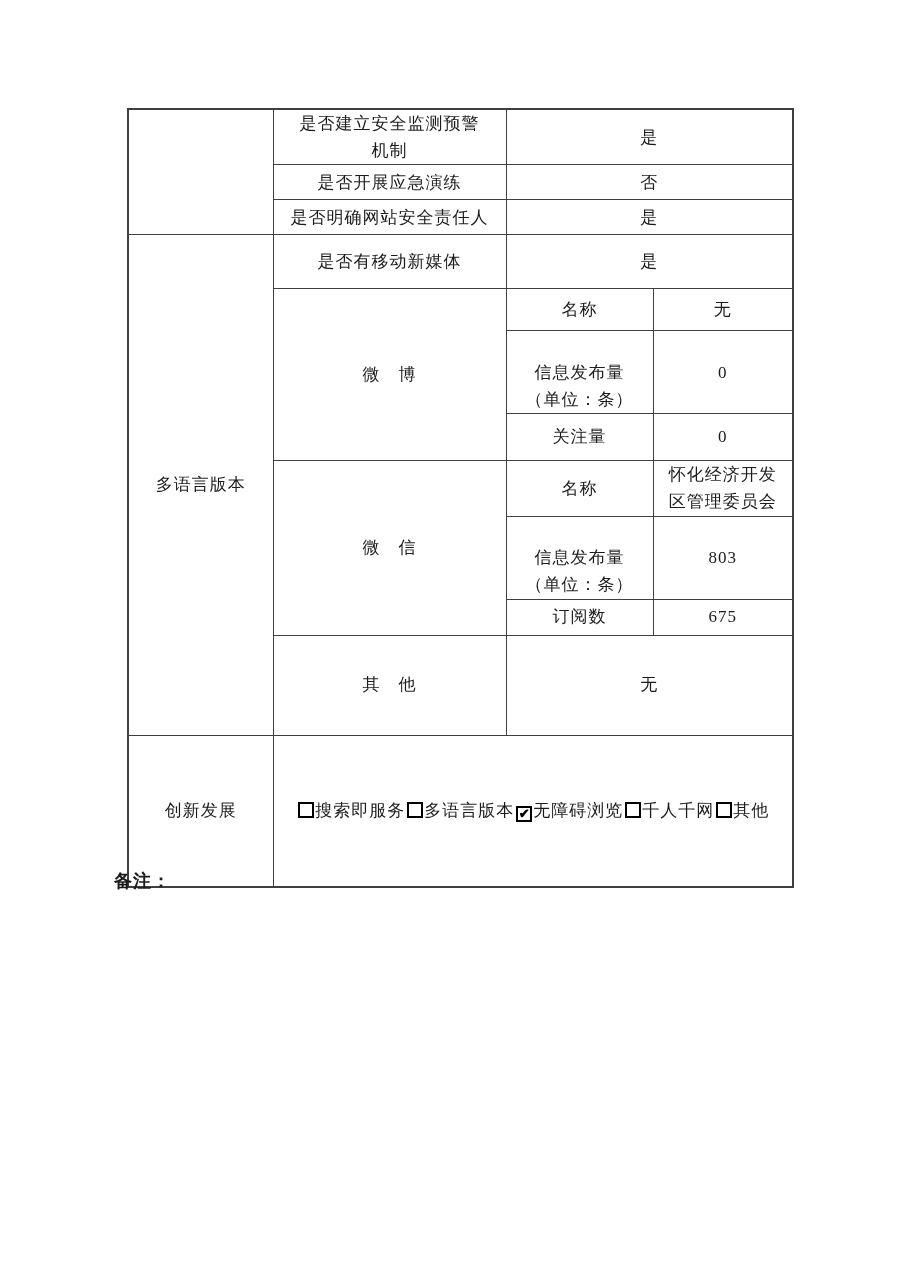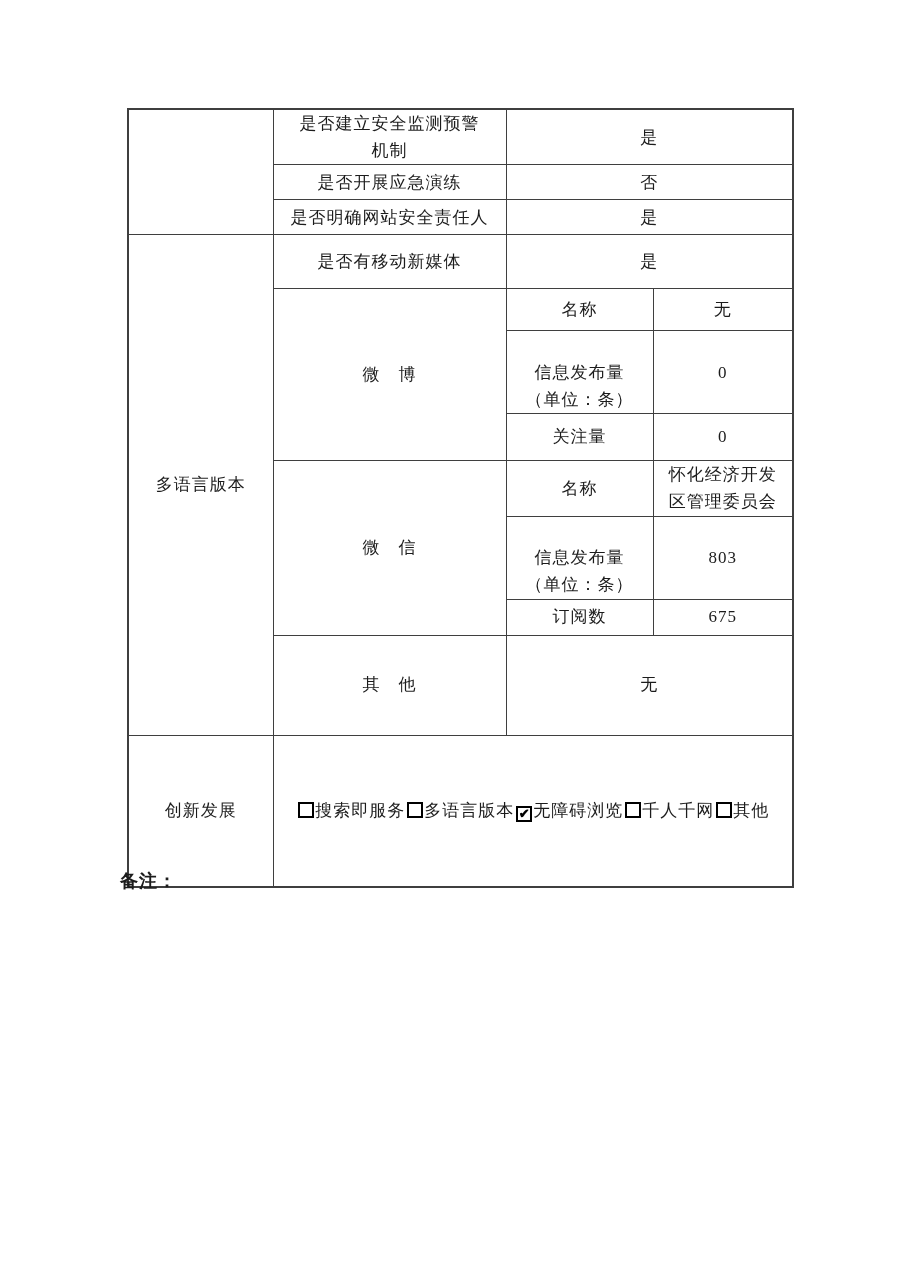--- a/index.html
+++ b/index.html
@@ -54,21 +54,21 @@
     border: 2px solid #000;
     background: #fff;
     margin: 0 1px 0 2px;
     vertical-align: -2px;
     font-size: 13px; font-weight: 700;
     letter-spacing: 0; line-height: 1;
     color: #000;
   }
 
   .remarks {
-    position: absolute; left: 120px; top: 869px;
+    position: absolute; left: 114px; top: 869px;
     font-size: 18px; font-weight: 700; letter-spacing: 1px;
   }
   .pageno {
     position: absolute; left: 0; top: 1181px;
     width: 100%; text-align: center;
     font-size: 17px;
   }
 </style>
 </head>
 <body>

